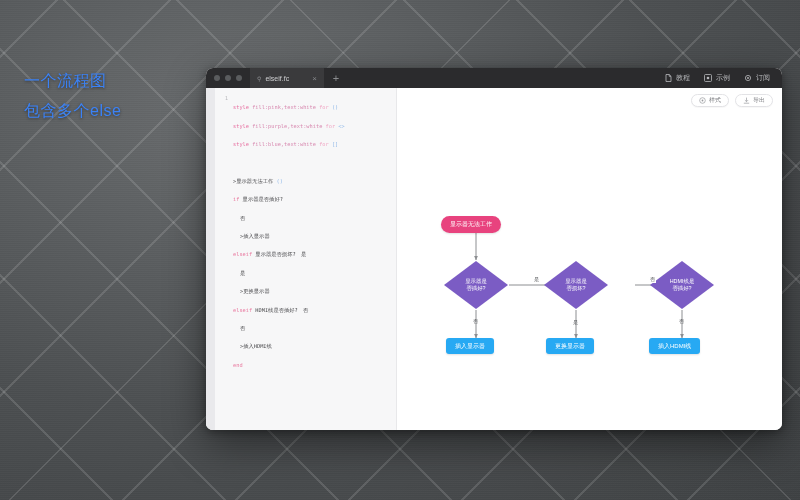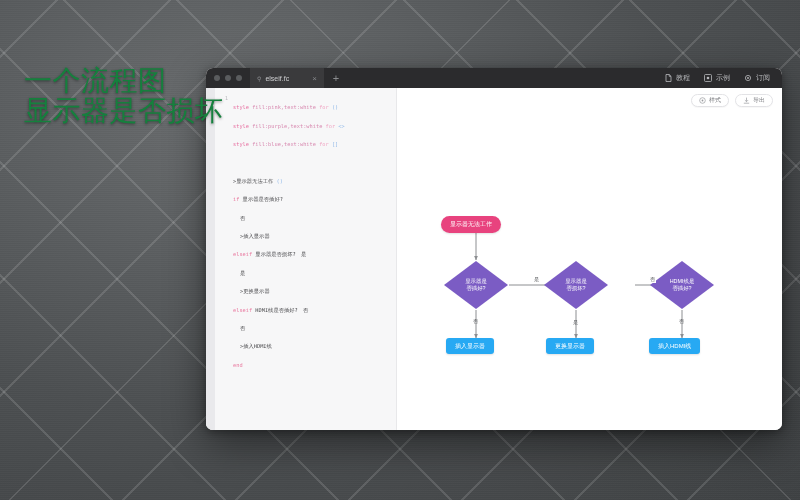--- a/index.html
+++ b/index.html
@@ -30,22 +30,22 @@
     content: "";
     position: absolute; inset: 0;
     background-image:
       repeating-linear-gradient(0deg, rgba(0,0,0,0.035) 0px, rgba(0,0,0,0.035) 1px, rgba(255,255,255,0.02) 1px, rgba(255,255,255,0.02) 2px);
     opacity: .7;
   }
 
   
   #headline {
     position: absolute; left: 24px; top: 66px;
-    color: #15803d;
-    font-size: 28px;
+    color: #3b82f6;
+    font-size: 16px;
     line-height: 30px;
     letter-spacing: .5px;
     text-shadow: 0 1px 3px rgba(0,0,0,.45);
     z-index: 5;
   }
 
   
   #window {
     position: absolute;
     left: 206px; top: 68px;
@@ -185,21 +185,21 @@
   }
   .edge-label.vert { writing-mode: vertical-rl; }
 </style>
 </head>
 <body>
 
 <div id="backdrop"></div>
 
 <div id="headline">
   <div>一个流程图</div>
-  <div>显示器是否损坏</div>
+  <div>包含多个else</div>
 </div>
 
 <div id="window">
 
   <div id="titlebar">
     <div class="lights">
       <span class="light"></span>
       <span class="light"></span>
       <span class="light"></span>
     </div>

